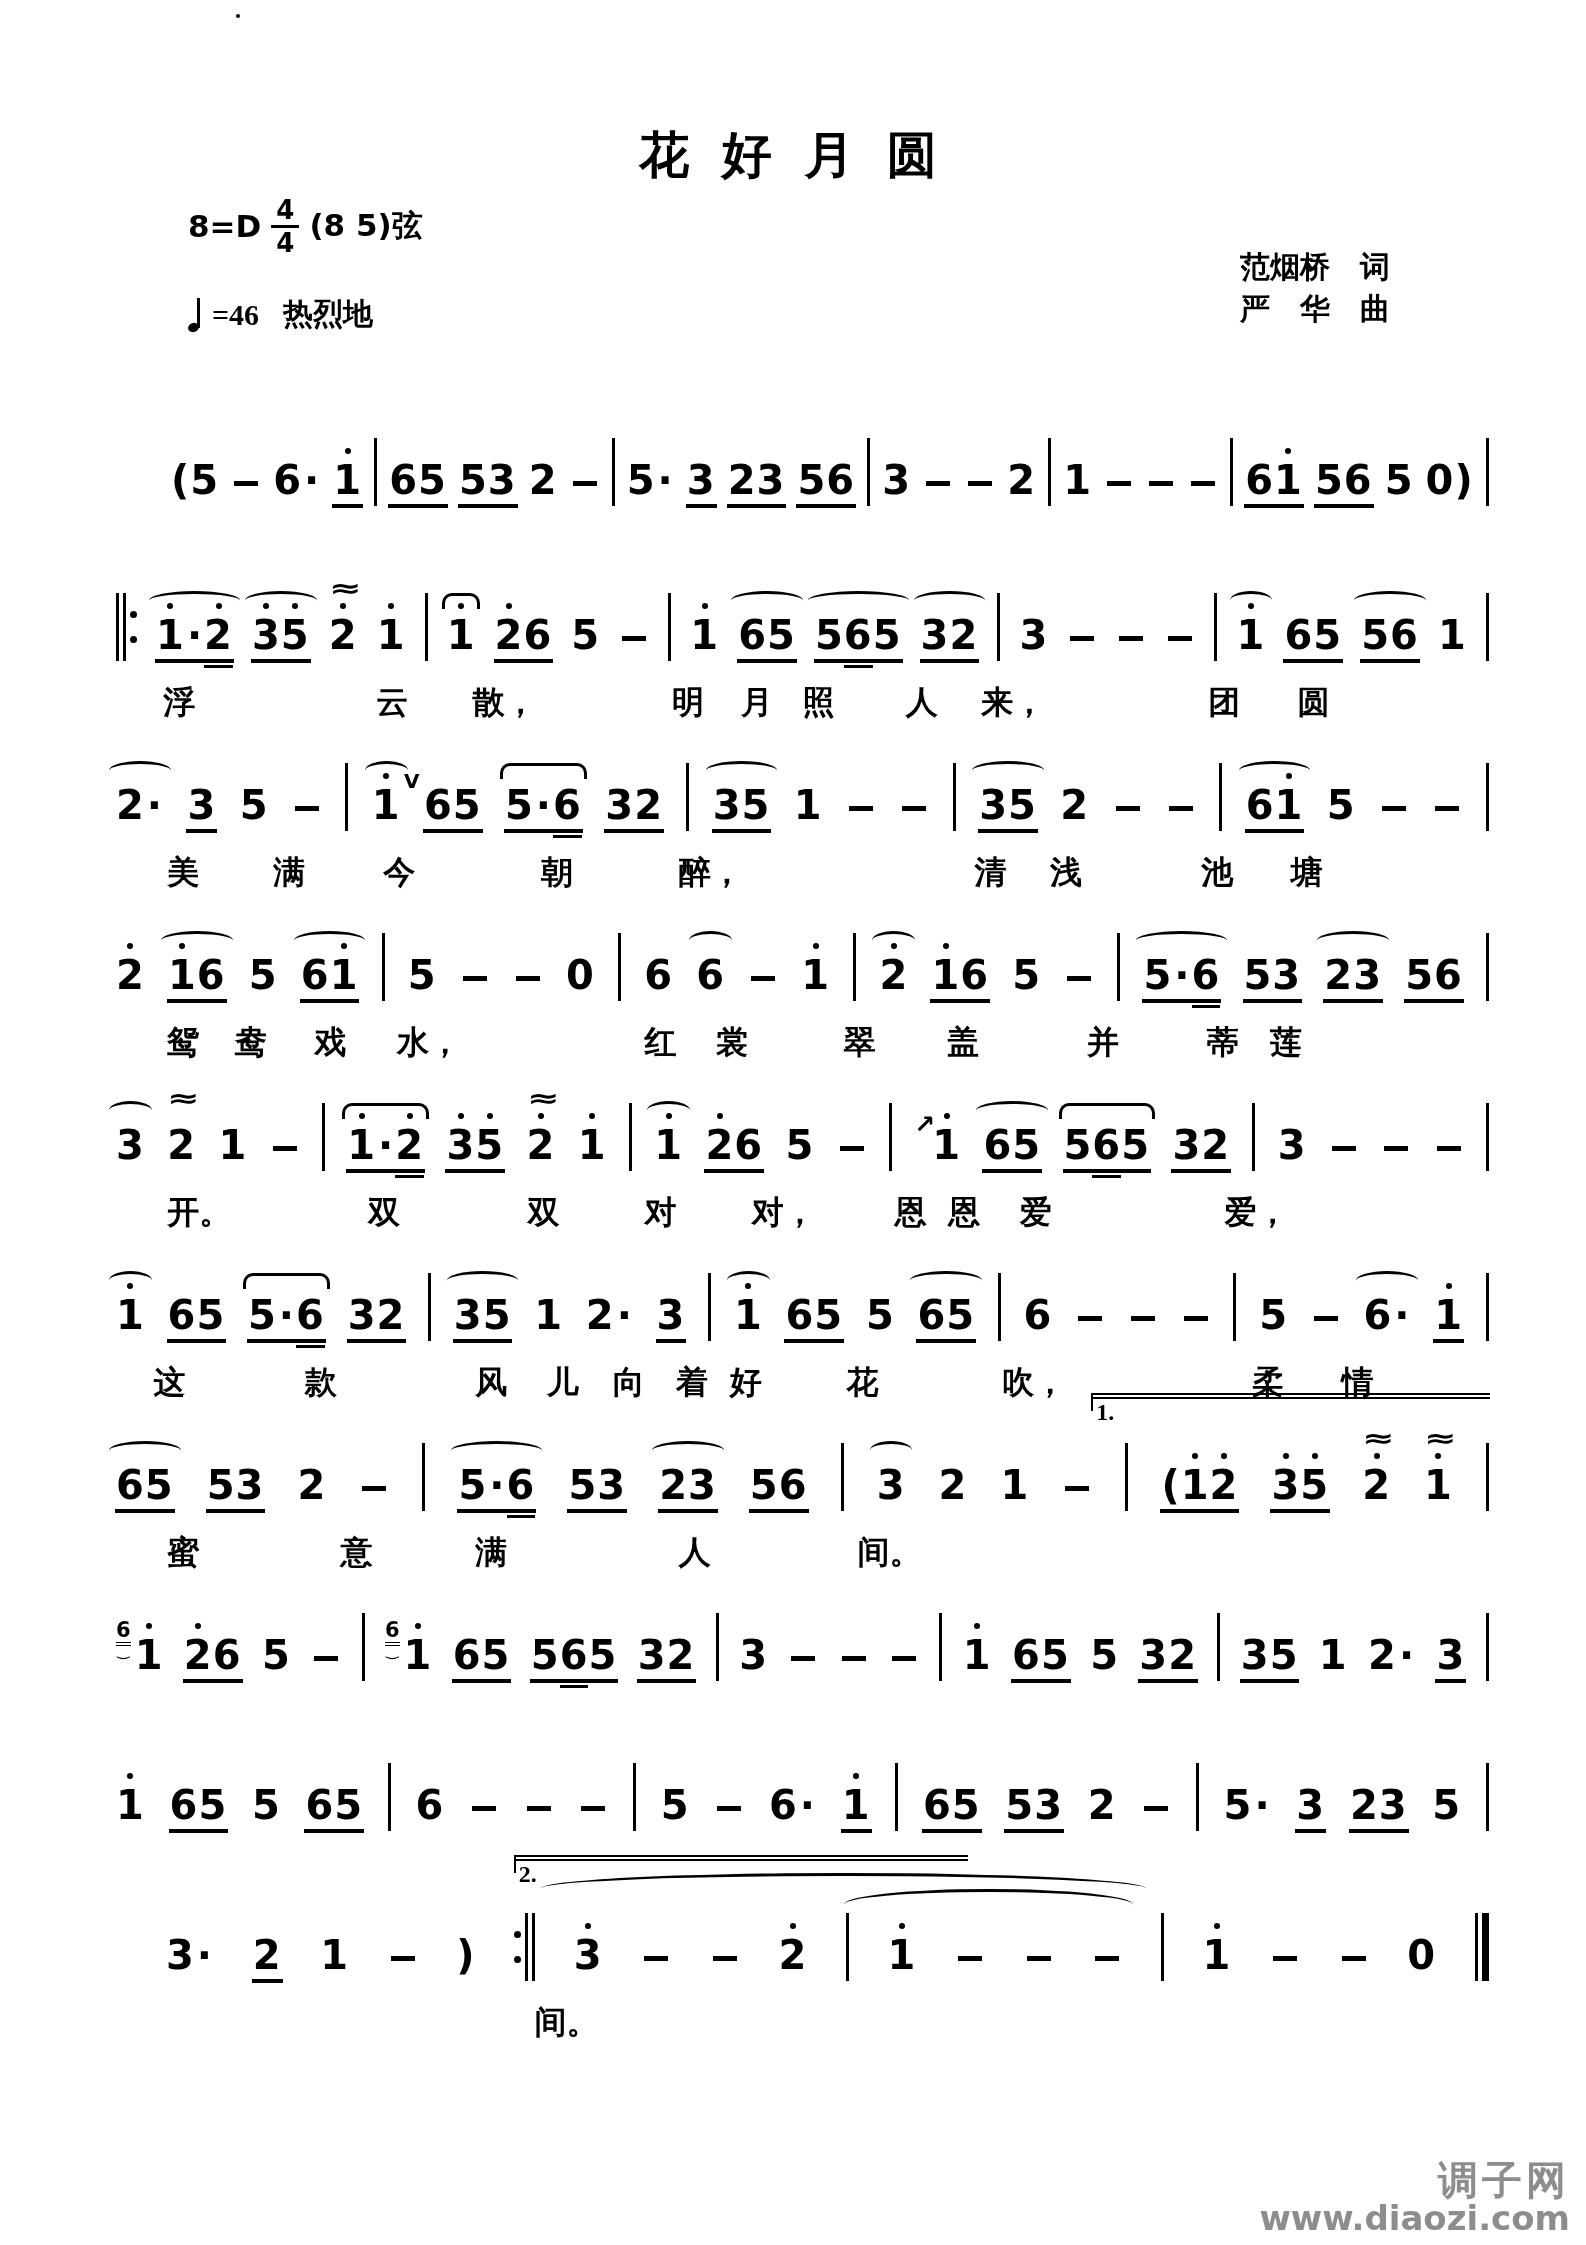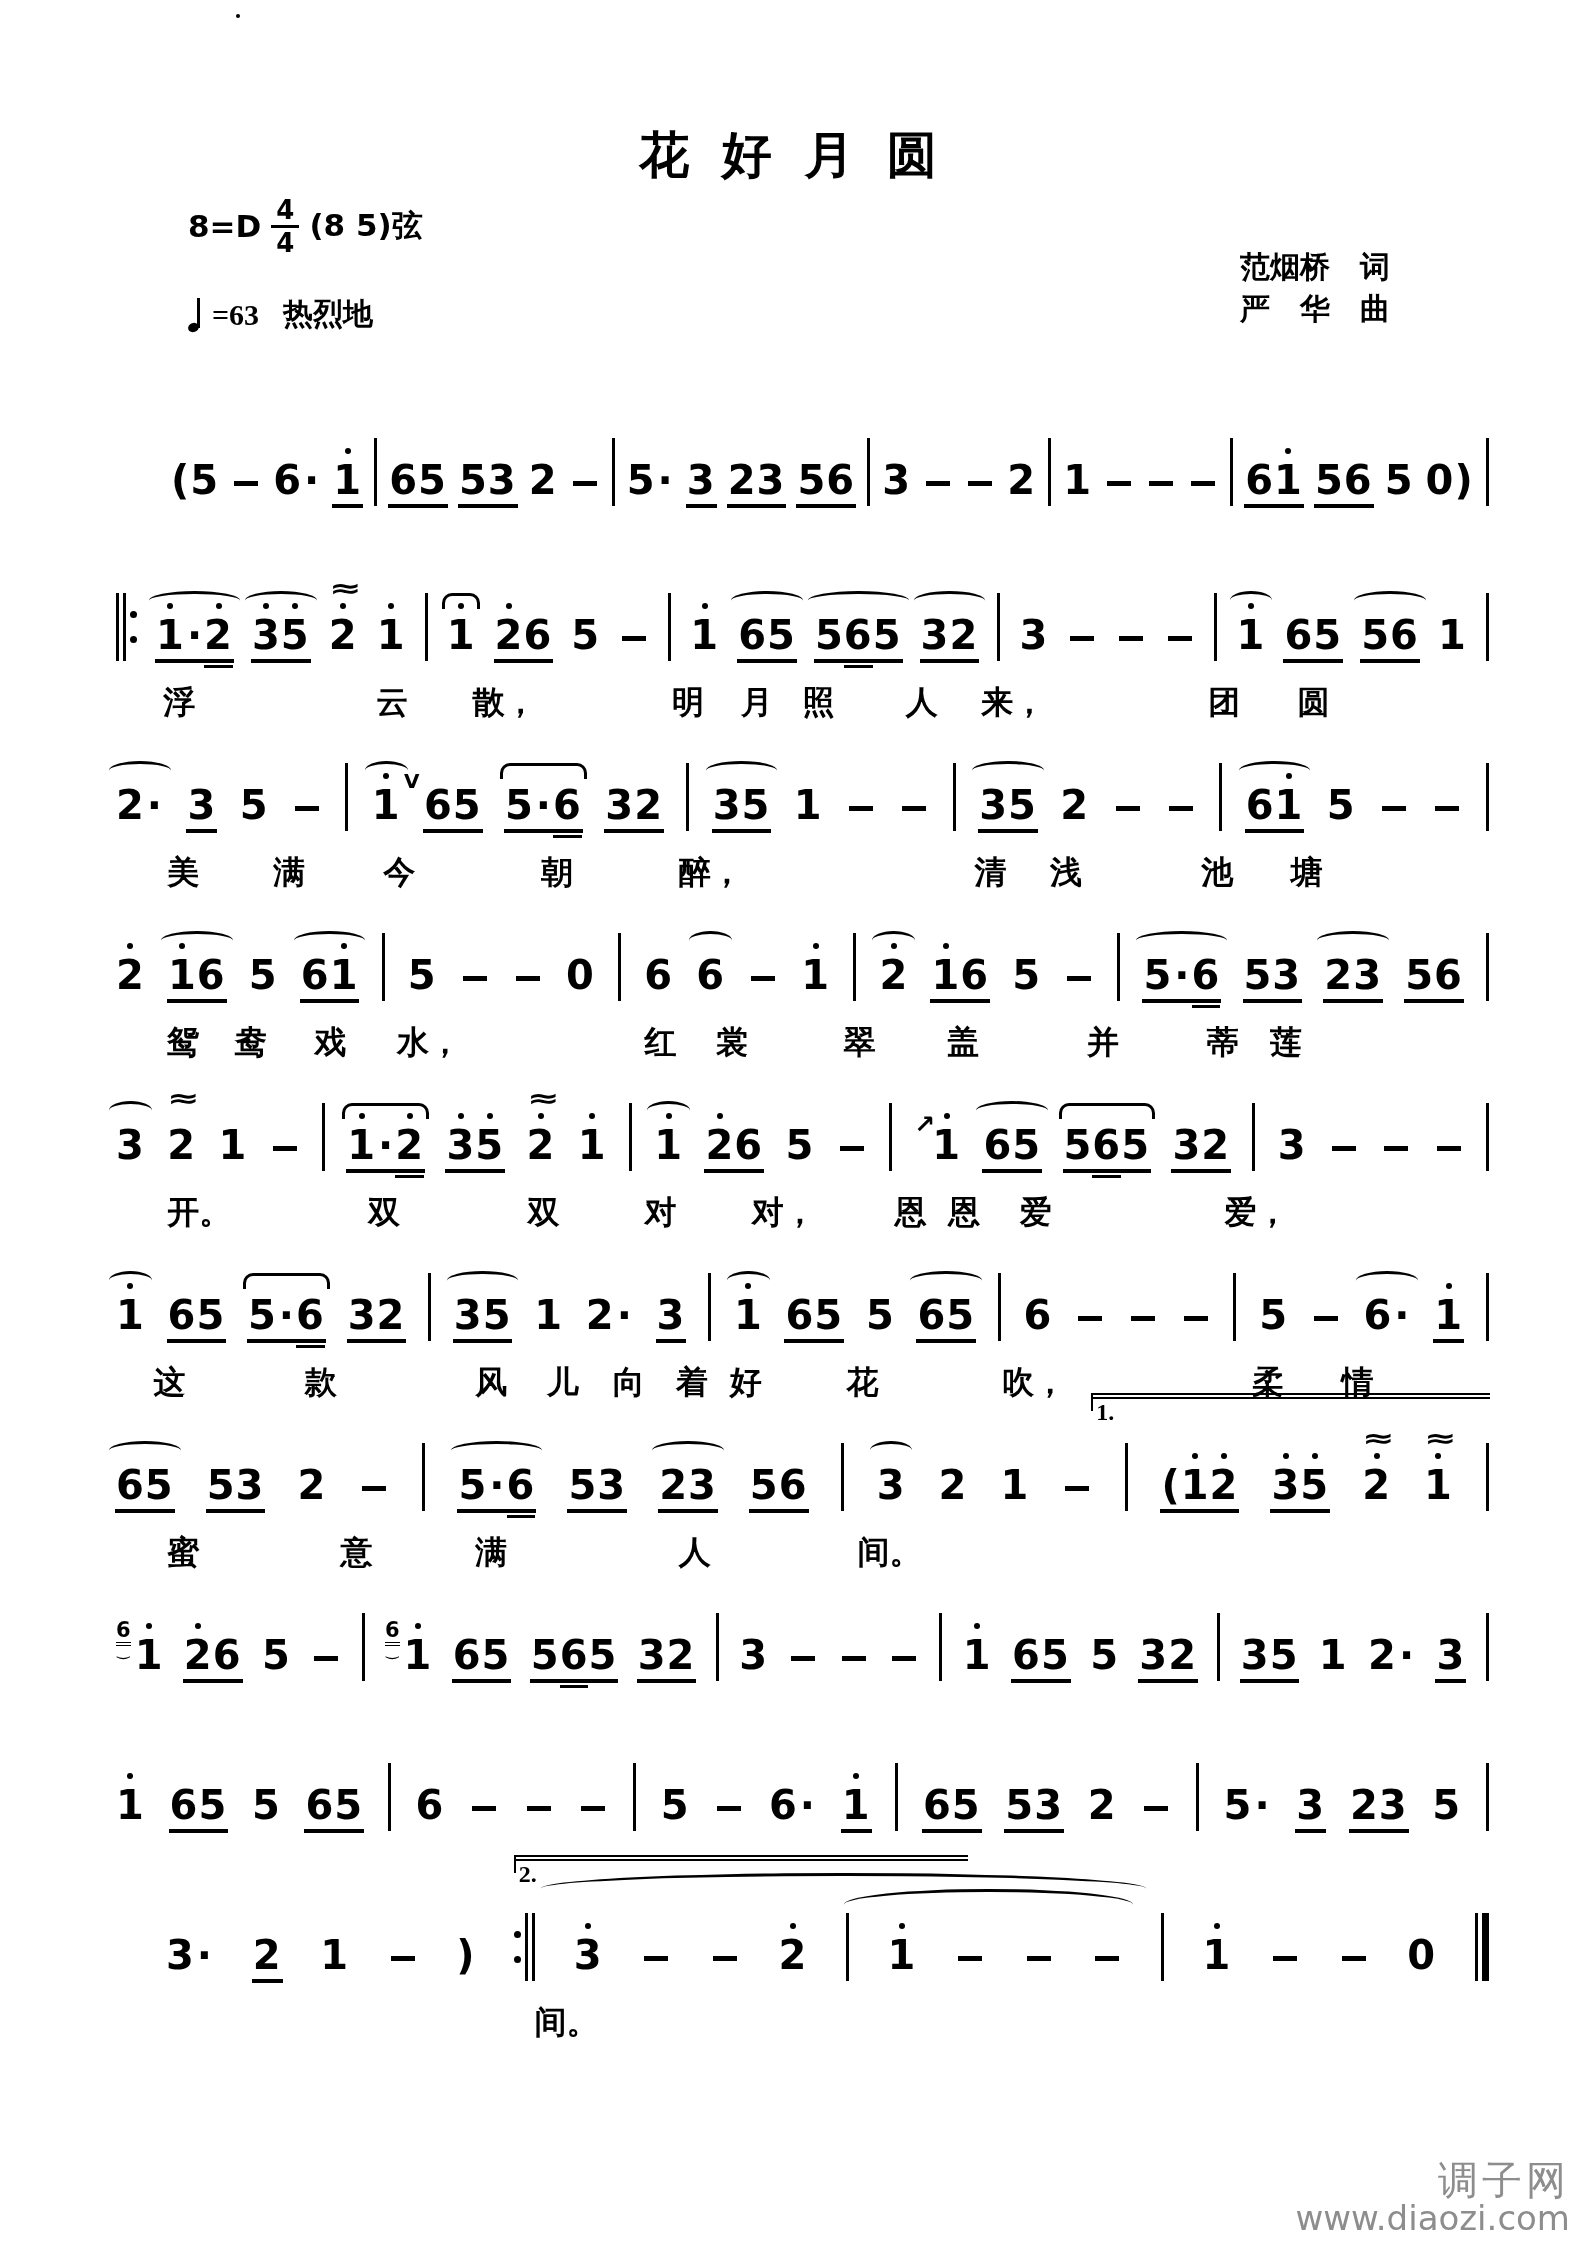--- a/index.html
+++ b/index.html
@@ -59,21 +59,21 @@
   .lyr{position:absolute;left:0;right:0;top:94px;height:44px;}
   .lyr span{position:absolute;font-family:"Liberation Serif",serif;font-weight:700;font-size:32px;white-space:nowrap;}
   .volta{position:absolute;height:14px;border-top:2px solid #000;}
   .volta::before{content:"";position:absolute;left:0;right:0;top:2px;border-top:2px solid #000;}
   .volta::after{content:"";position:absolute;left:0;top:0;width:2px;height:16px;background:#000;}
   .vlabel{position:absolute;left:5px;top:4px;font-family:"Liberation Serif",serif;font-size:24px;font-weight:700;}
   .oarc{position:absolute;height:28px;border-top:3px solid #000;border-radius:50%;}
 
   
   .watermark{position:absolute;right:16px;bottom:8px;text-align:right;color:#8d8d8d;
-             font-family:"DejaVu Sans",sans-serif;font-weight:400;line-height:1.05;}
+             font-family:"DejaVu Sans",sans-serif;font-weight:700;line-height:1.05;}
   .wm-site{font-size:40px;letter-spacing:4px;}
   .wm-url{font-size:34px;}
 </style>
 </head>
 <body>
 
 <div class="page">
   <div class="speck"></div>
 
   <div class="title">花  好  月  圆</div>
@@ -85,21 +85,21 @@
         <span class="num">4</span>
         <span class="den">4</span>
       </span>
       <span>(8 5)弦</span>
     </div>
     <div class="tempoline">
       <span class="qnote">
         <span class="qhead"></span>
         <span class="qstem"></span>
       </span>
-      <span>=63</span>
+      <span>=46</span>
       <span class="expr">热烈地</span>
     </div>
   </div>
 
   <div class="credits">
     <div>范烟桥　词</div>
     <div>严　华　曲</div>
   </div>
 
   <div class="score" id="score">

